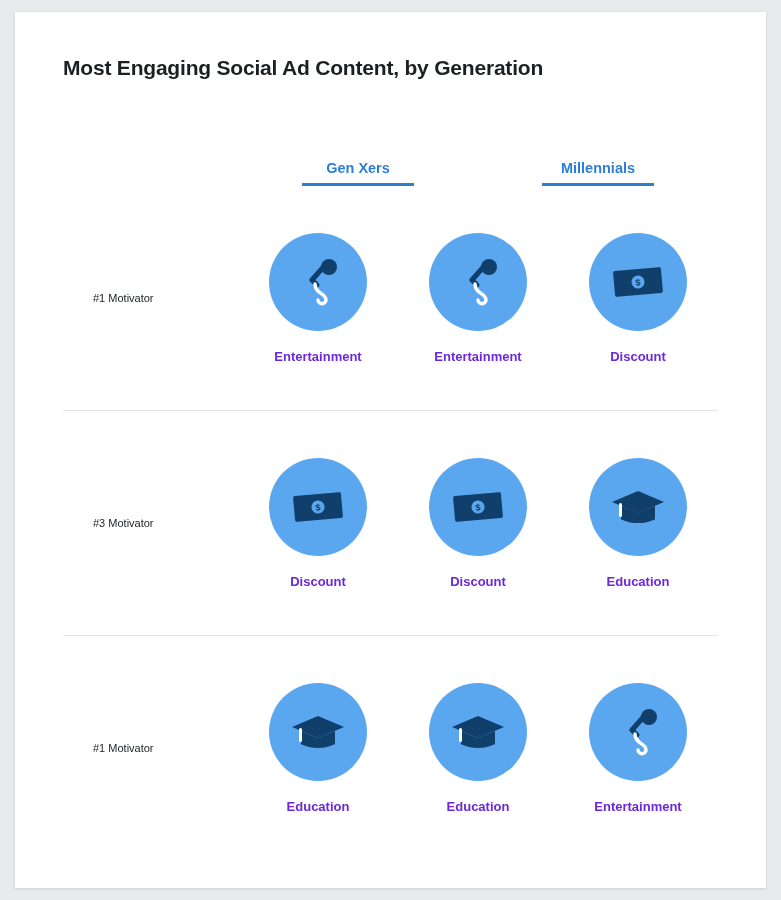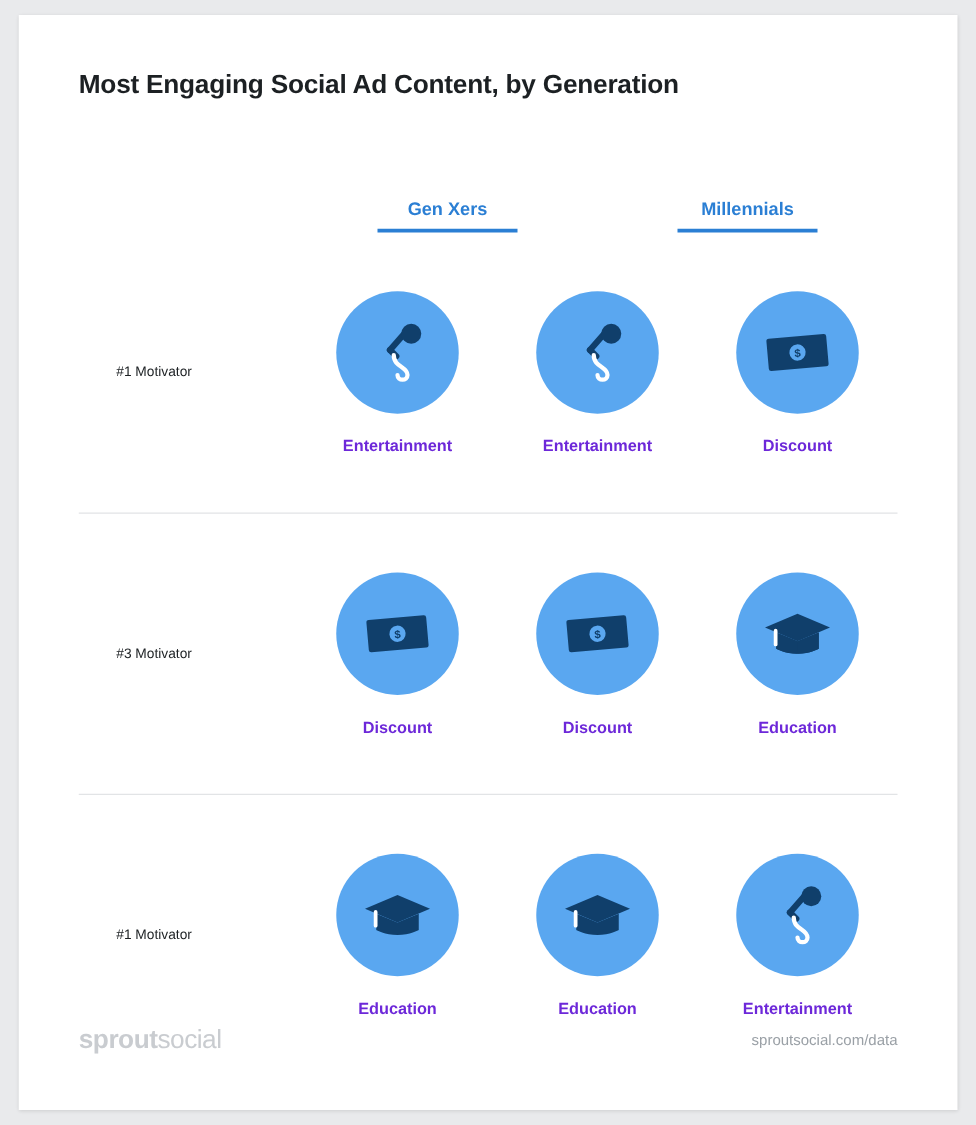--- a/index.html
+++ b/index.html
@@ -310,19 +310,15 @@
                 </svg>
               </span>
             </div>
             <div class="cell-label">Entertainment</div>
           </div>
         </div>
       </div>
 
     </div>
 
-    <div class="footer">
-      <div class="logo"><b>sprout</b><span class="light">social</span></div>
-      <div class="footer-url">sproutsocial.com/data</div>
-    </div>
 
   </div>
 </div>
 
 </body></html>

